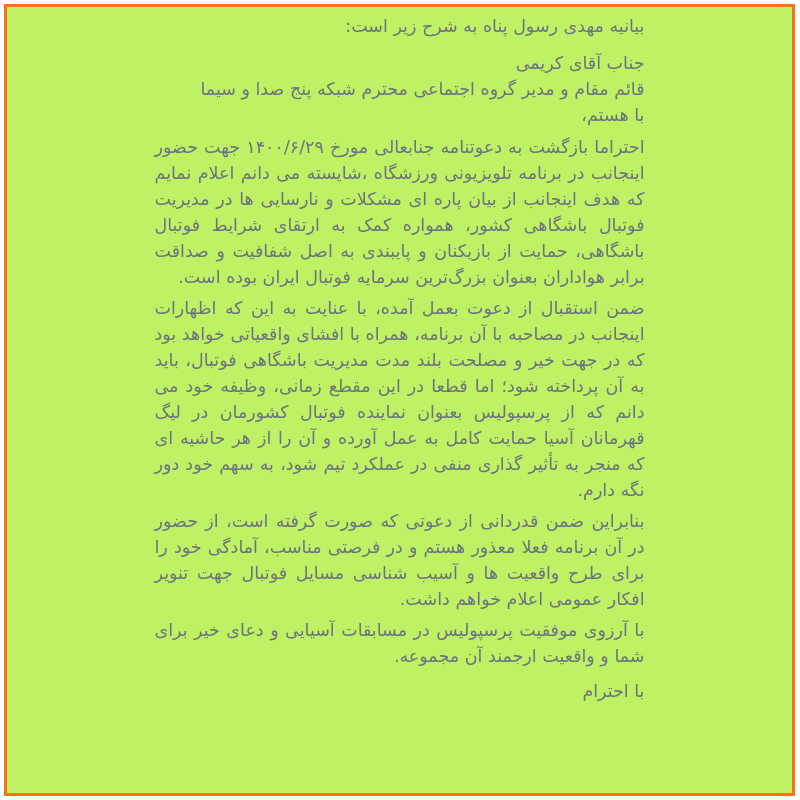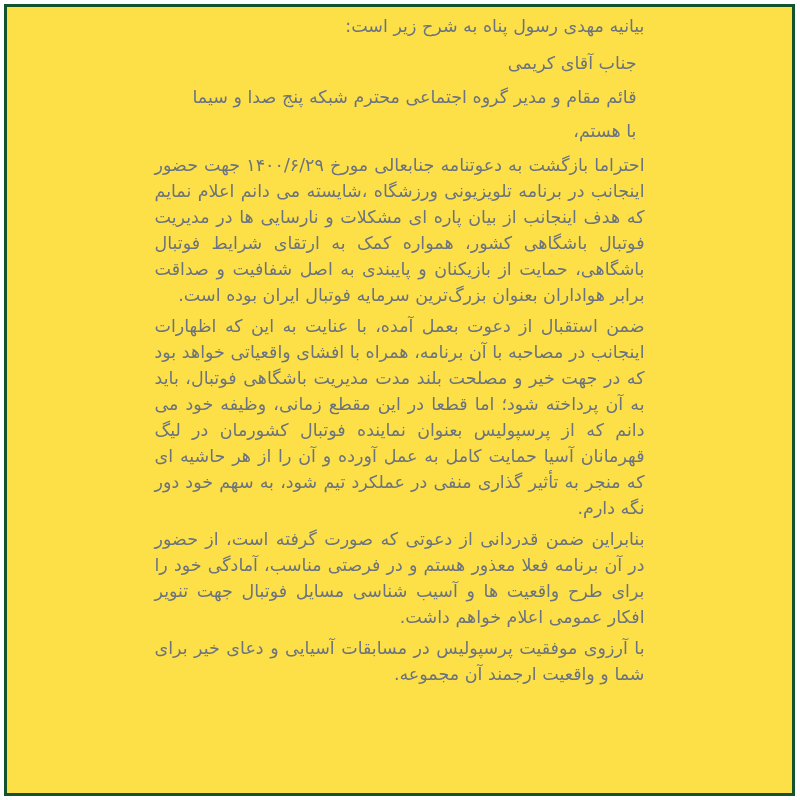--- a/index.html
+++ b/index.html
@@ -12,22 +12,22 @@
     height: 800px;
     position: relative;
     font-family: "DejaVu Sans", sans-serif;
   }
   .frame {
     position: absolute;
     top: 4px;
     left: 4px;
     right: 5px;
     bottom: 4px;
-    border: 3px solid #14532d;
-    background: #fde047;
+    border: 3px solid #f97316;
+    background: #bef264;
     box-sizing: border-box;
     overflow: hidden;
   }
   .content {
     direction: rtl;
     width: 490px;
     margin: 6px auto 0 auto;
     color: #6b7380;
     font-size: 17.5px;
     line-height: 26px;
@@ -37,21 +37,21 @@
     margin: 0 0 5px 0;
   }
   .justify {
     text-align: justify;
     text-align-last: right;
   }
   .block {
     margin: 0 0 6px 0;
   }
   .block p {
-    margin: 8px;
+    margin: 0;
   }
   .header-line {
     margin-bottom: 11px !important;
   }
   .closing-block {
     margin-top: 9px;
   }
 </style>
 </head>
 <body>
@@ -69,16 +69,17 @@
 
     <p class="justify">احتراما بازگشت به دعوتنامه جنابعالی مورخ ۱۴۰۰/۶/۲۹ جهت حضور اینجانب در برنامه تلویزیونی ورزشگاه ،شایسته می دانم اعلام نمایم که هدف اینجانب از بیان پاره ای مشکلات و نارسایی ها در مدیریت فوتبال باشگاهی کشور، همواره کمک به ارتقای شرایط فوتبال باشگاهی، حمایت از بازیکنان و پایبندی به اصل شفافیت و صداقت برابر هواداران بعنوان بزرگ‌ترین سرمایه فوتبال ایران بوده است.</p>
 
     <p class="justify">ضمن استقبال از دعوت بعمل آمده، با عنایت به این که اظهارات اینجانب در مصاحبه با آن برنامه، همراه با افشای واقعیاتی خواهد بود که در جهت خیر و مصلحت بلند مدت مدیریت باشگاهی فوتبال، باید به آن پرداخته شود؛ اما قطعا در این مقطع زمانی، وظیفه خود می دانم که از پرسپولیس بعنوان نماینده فوتبال کشورمان در لیگ قهرمانان آسیا حمایت کامل به عمل آورده و آن را از هر حاشیه ای که منجر به تأثیر گذاری منفی در عملکرد تیم شود، به سهم خود دور نگه دارم.</p>
 
     <p class="justify">بنابراین ضمن قدردانی از دعوتی که صورت گرفته است، از حضور در آن برنامه فعلا معذور هستم و در فرصتی مناسب، آمادگی خود را برای طرح واقعیت ها و آسیب شناسی مسایل فوتبال جهت تنویر افکار عمومی اعلام خواهم داشت.</p>
 
     <p class="justify">با آرزوی موفقیت پرسپولیس در مسابقات آسیایی و دعای خیر برای شما و واقعیت ارجمند آن مجموعه.</p>
 
     <div class="block closing-block">
+      <p>با احترام</p>
     </div>
 
   </div>
 </div>
 
 </body></html>

